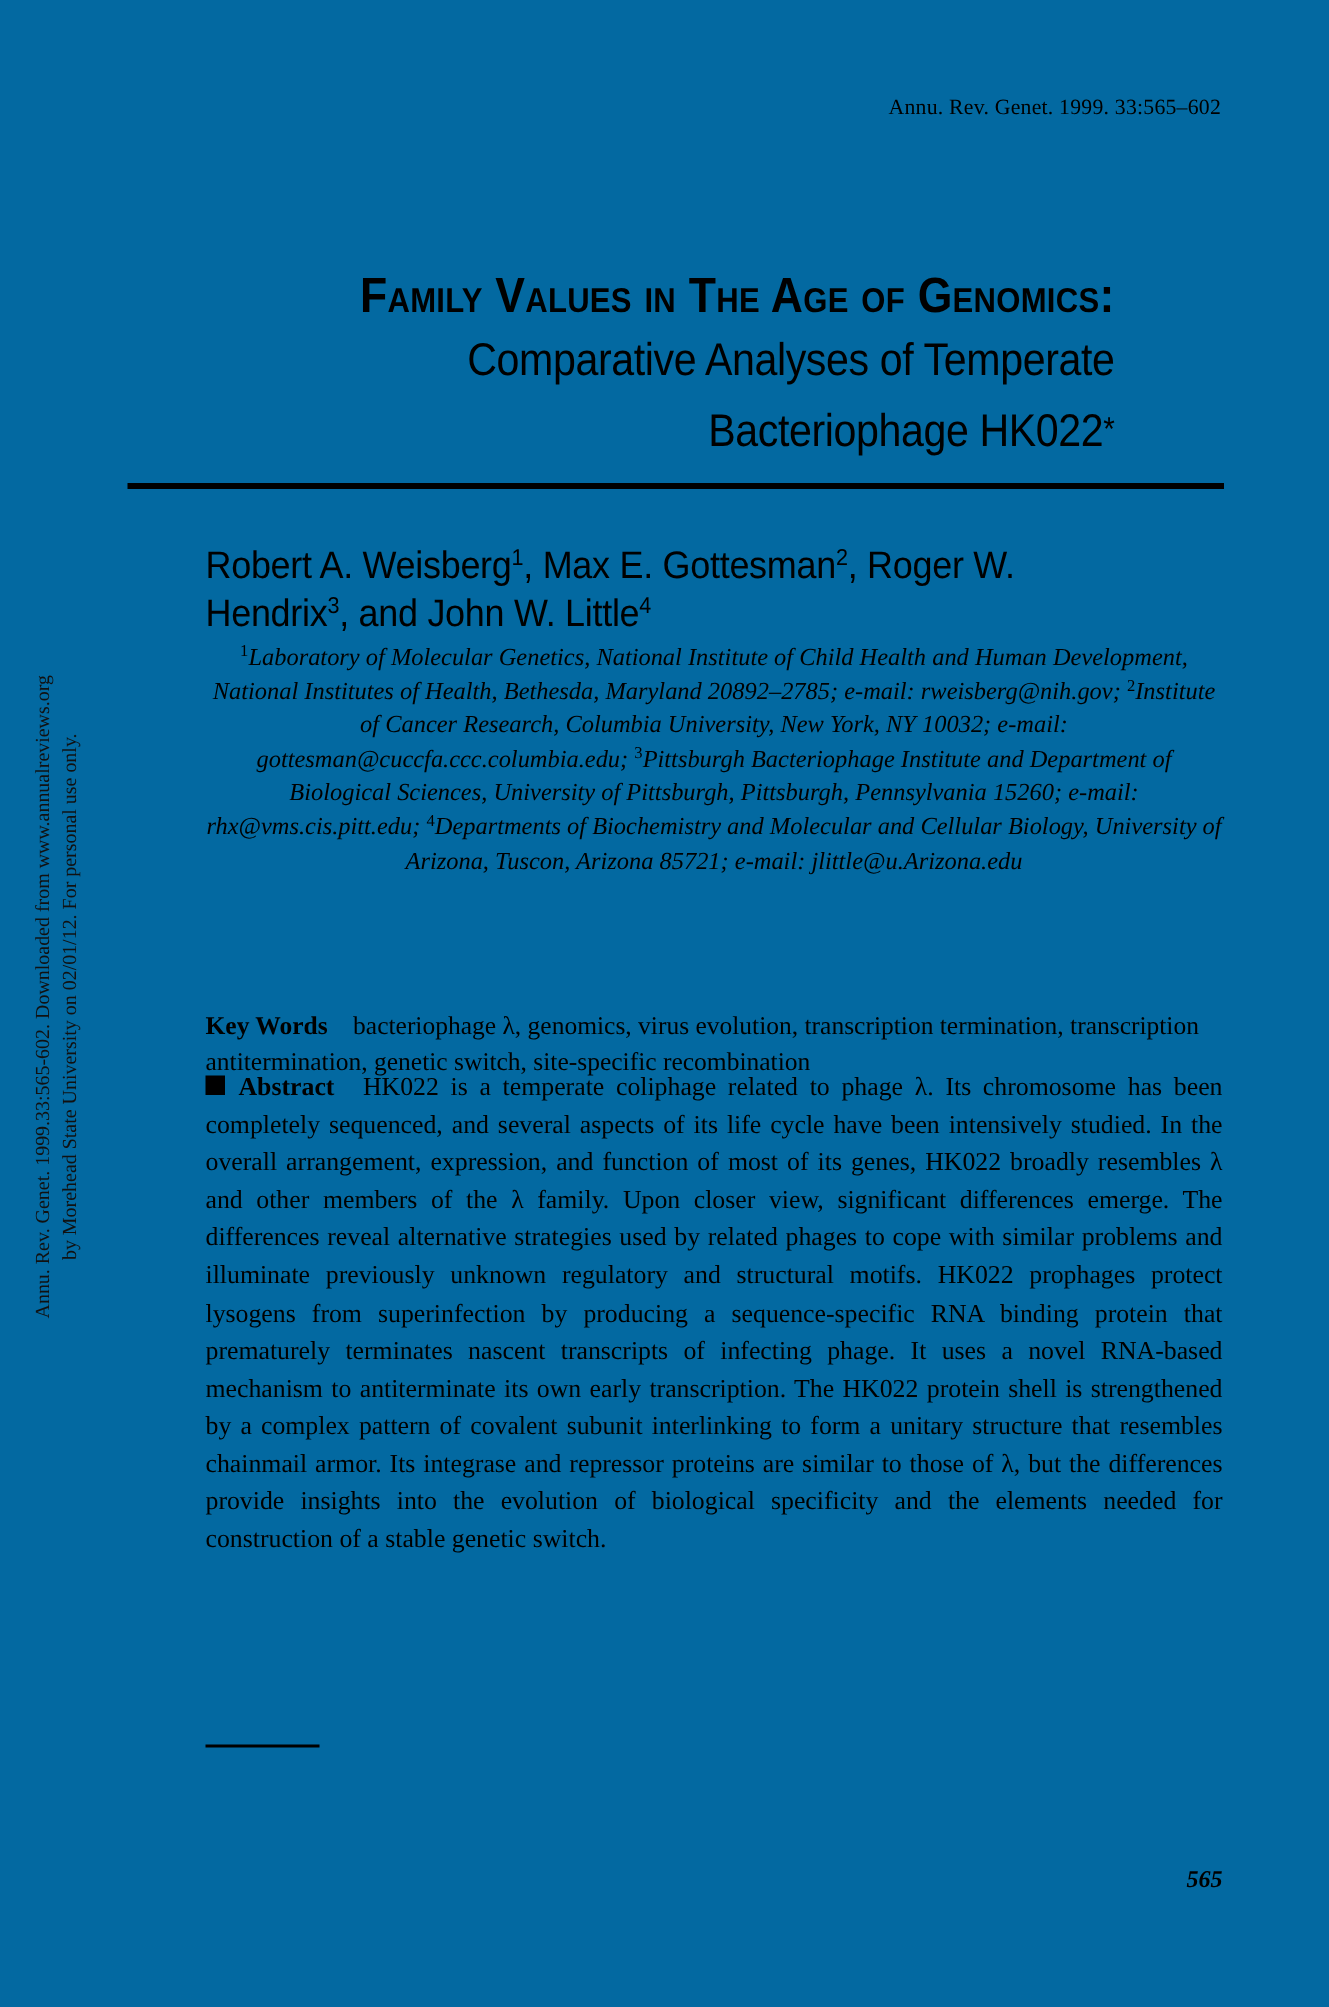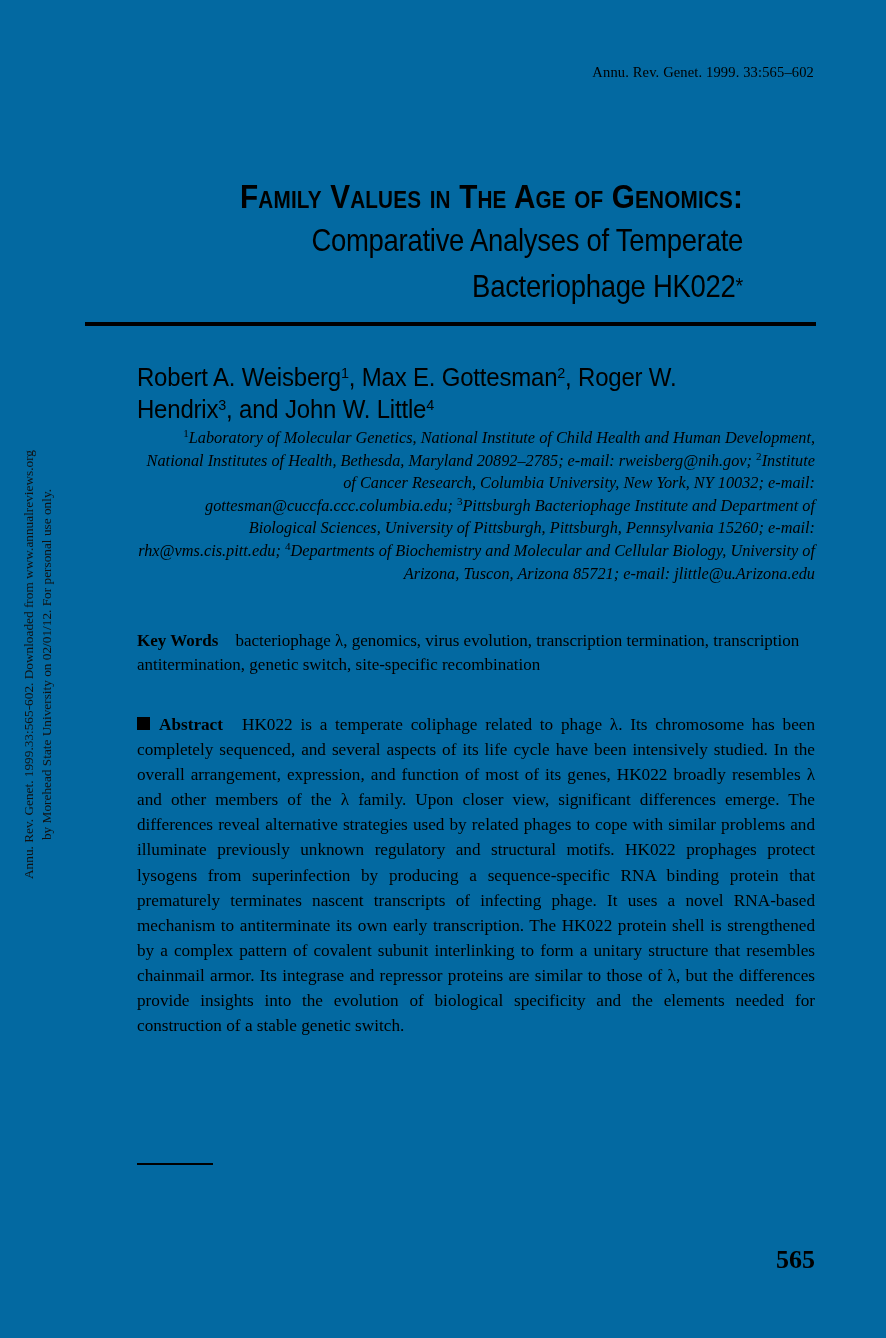--- a/index.html
+++ b/index.html
@@ -110,34 +110,34 @@
   
   .affiliations {
     position: absolute;
     left: 137px;
     top: 427px;
     width: 678px;
     font-family: "Liberation Serif", "DejaVu Serif", serif;
     font-style: italic;
     font-size: 16.3px;
     line-height: 22.6px;
-    text-align: right;
+    text-align: center;
   }
   .affiliations sup {
     font-size: 0.68em;
     vertical-align: 0.5em;
     line-height: 0;
     font-style: normal;
   }
 
   
   .keywords {
     position: absolute;
     left: 137px;
-    top: 629px;
+    top: 672px;
     width: 678px;
     font-family: "Liberation Serif", "DejaVu Serif", serif;
     font-size: 17px;
     line-height: 24px;
     text-indent: 0;
   }
   .keywords .kw-label {
     font-weight: bold;
   }
   .keywords .kw-gap { display: inline-block; width: 17px; }
@@ -192,21 +192,22 @@
     line-height: 0;
   }
 
   
   .folio {
     position: absolute;
     right: 71px;
     top: 1245px;
     font-family: "Liberation Serif", "DejaVu Serif", serif;
     font-weight: bold;
-    font-size: 26px;
+    font-size: 16px;
+    font-style: italic;
   }
 </style>
 </head>
 <body>
 
 <div class="page">
 
   <div class="running-head">Annu. Rev. Genet. 1999. 33:565–602</div>
 
   <div class="margin-note">

